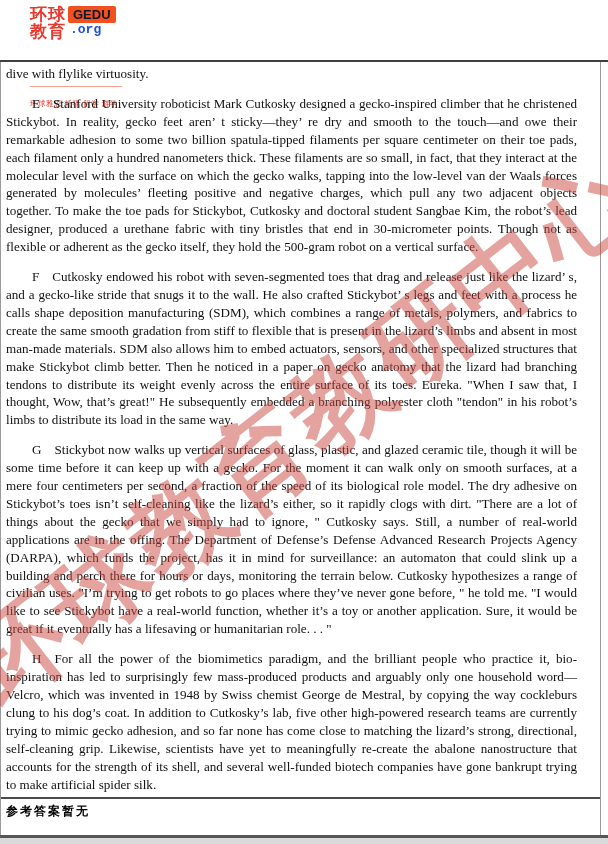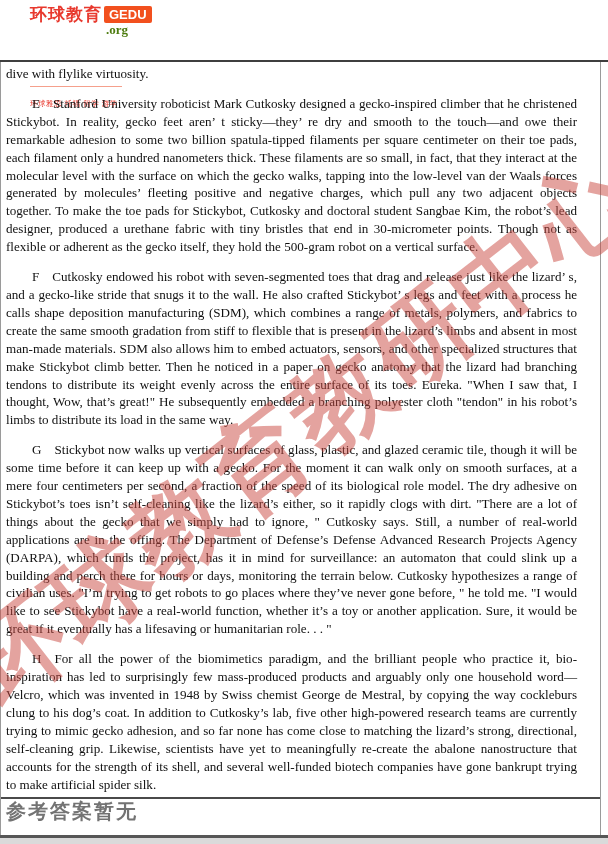--- a/index.html
+++ b/index.html
@@ -4,30 +4,30 @@
 <style>
   html,body { margin:0; padding:0; background:#ffffff; }
   .sheet {
     position:relative; width:608px; height:844px; overflow:hidden;
     background:#ffffff; font-family:"Liberation Serif", serif; color:#111;
   }
   
   .header { position:absolute; top:0; left:0; width:608px; height:60px; background:#fff; }
   .logo { position:absolute; left:30px; top:6px; display:flex; align-items:flex-start; }
   .logo-cn {
-    display:flex; font-family:"Liberation Sans", sans-serif;
+    display:flex; flex-direction:column; font-family:"Liberation Sans", sans-serif;
     font-weight:bold; font-size:17px; line-height:17px; color:#e8392e; letter-spacing:1px;
   }
   .logo-right { display:flex; flex-direction:column; margin-left:2px; }
   .gedu-badge {
-    background:#f2501e; color:#ffffff; font-family:"Liberation Sans", sans-serif;
+    background:#f2501e; color:#0f172a; font-family:"Liberation Sans", sans-serif;
     font-weight:bold; font-size:13px; line-height:15px; padding:1px 5px; border-radius:2px;
   }
   .org-suffix {
-    color:#4d7c0f; font-family:Liberation Serif, serif;
+    color:#1d4ed8; font-family:Liberation Mono, monospace;
     font-weight:bold; font-size:13px; line-height:14px; padding-left:2px;
   }
   .logo-tagline {
     position:absolute; left:30px; top:61px; width:92px;
     border-top:1px solid #f5a08c; padding-top:12px;
     color:#e8392e; font-size:7.5px; line-height:9px; white-space:nowrap;
     font-family:"Liberation Sans", sans-serif; letter-spacing:0.5px;margin-top:25px;
   }
   .header-info {
     position:absolute; left:150px; top:44px; font-size:10.5px; line-height:12px;
@@ -40,23 +40,23 @@
     border-left:1px solid #9a9a9a; border-right:1px solid #9a9a9a;
     box-sizing:border-box; padding:3px 6px 0 5px;
     font-size:13.1px; line-height:17.9px; text-align:justify;
     color:#101010; background:transparent;
   }
   .cont-line { margin:0; }
   .para { margin:12px 17px 0 0; text-indent:26px; }
   .plabel { margin-right:13px; }
   .answer-divider { margin:4px -6px 0 -5px; border-top:2px solid #4a4a4a; }
   .answer-note {
-    margin:2px 0 0 0; font-weight:bold; font-size:20px; line-height:20px;
+    margin:2px 0 0 0; font-weight:bold; font-size:12px; line-height:20px;
     text-align:left; text-indent:0; font-family:"Liberation Sans", sans-serif;
-    color:#737373; letter-spacing:2px;
+    color:#000000; letter-spacing:2px;
   }
   
   .watermark {
     position:absolute; left:-20px; top:630px; z-index:3; pointer-events:none;
     font-size:98px; line-height:104px; letter-spacing:4px; white-space:nowrap;
     font-weight:bold; font-family:"Liberation Serif", serif;
     color:rgba(201,72,64,0.50);
     transform:rotate(-38deg); transform-origin:0 50%;
   }
   

